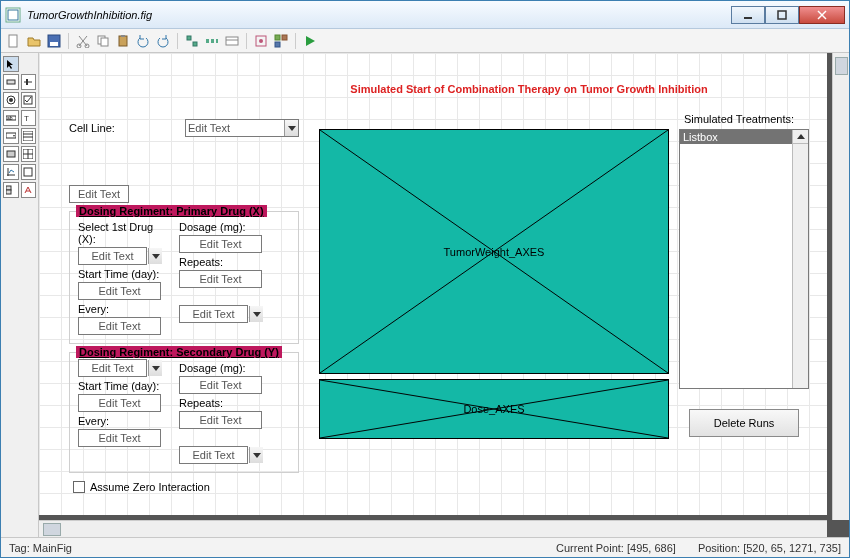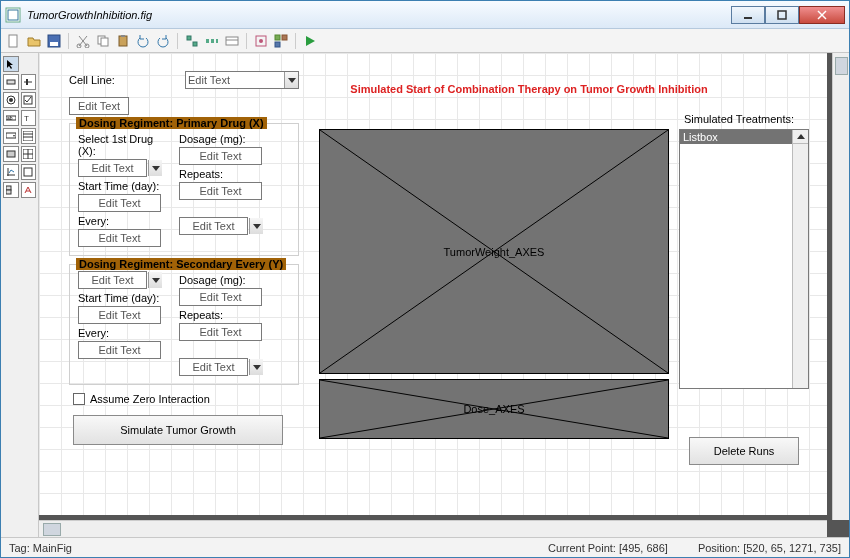--- a/index.html
+++ b/index.html
@@ -30,46 +30,46 @@
   }
   .ruler-dark-r { position:absolute; right:0; top:0; width:22px; bottom:22px; background:#555;}
   .ruler-dark-b { position:absolute; left:0; right:0; bottom:0; height:22px; background:#555;}
   .panel-area { position:absolute; left:0; top:0; right:22px; bottom:22px; }
   .hscroll { position:absolute; left:0; right:22px; bottom:0; height:17px; background:#efefef; border-top:1px solid #ccc; display:flex; align-items:center;}
   .hscroll .thumb{margin-left:4px;width:18px;height:13px;background:#d0d6df;border:1px solid #9aa;}
   .vscroll { position:absolute; right:0; top:0; bottom:17px; width:17px; background:#efefef; border-left:1px solid #ccc;}
   .vscroll .thumb{margin-top:4px;width:13px;height:18px;background:#d0d6df;border:1px solid #9aa;margin-left:2px;}
   .form { position:absolute; left:30px; top:18px; width:230px; }
   .lbl { font-size:11px; }
-  .field-row { display:flex; align-items:center; margin-bottom:8px;}
+  .field-row { display:flex; align-items:center; margin-bottom:8px;margin-top:48px;}
   .field-row .lbl { width:116px; text-align:left;}
   .editbox { height:18px; border:1px solid #7a7a7a; background:#fff; font-size:11px; padding:1px 2px; text-align:center; color:#555;}
   .combo { position:relative; display:flex;}
   .combo .caret { position:absolute; right:1px; top:1px; width:14px; height:16px; background:linear-gradient(#f6f6f6,#ddd); border-left:1px solid #999; display:flex;align-items:center;justify-content:center;}
   .group { border:1px solid #cfcfcf; background:transparent; padding:6px 8px 8px 8px; margin-bottom:8px; position:relative;}
-  .group-title { position:absolute; top:-7px; left:6px; background:#a16207; padding:0 3px; font-weight:bold; font-size:11px;}
+  .group-title { position:absolute; top:-7px; left:6px; background:#be185d; padding:0 3px; font-weight:bold; font-size:11px;text-decoration:underline;}
   .cols { display:flex; gap:16px;}
   .col { width:85px;}
   .col .lbl { display:block; margin:3px 0 2px 0; }
   .col .editbox { width:83px;}
   .col .combo .editbox { width:69px; }
   .checkbox-row{display:flex;align-items:center;gap:5px;margin:4px 0 10px 4px;}
   .chk{width:12px;height:12px;border:1px solid #666;background:#fff;}
   .bigbtn { width:210px; height:30px; border:1px solid #8a8a8a; background:linear-gradient(#f8f8f8,#e2e2e2); display:flex;align-items:center;justify-content:center; margin:0 0 10px 4px; font-size:11px;}
   .red-title { position:absolute; left:280px; top:30px; width:420px; text-align:center; color:#d22; font-weight:bold; font-size:11px;}
-  .axes { position:absolute; border:1px solid #000; background:#737373; display:flex;align-items:center;justify-content:center; font-size:11px;}
+  .axes { position:absolute; border:1px solid #000; background:#14b8a6; display:flex;align-items:center;justify-content:center; font-size:11px;}
   .axes svg{position:absolute;left:0;top:0;width:100%;height:100%;}
   .sim-label{position:absolute; left:645px; top:60px; font-size:11px;}
   .listbox { position:absolute; left:640px; top:76px; width:130px; height:260px; border:1px solid #7a7a7a; background:#fff;}
   .listbox .item { background:#737373; color:#fff; padding:1px 3px; font-size:11px;}
   .listbox .vs { position:absolute; right:0; top:0; bottom:0; width:16px; background:#efefef; border-left:1px solid #bbb;}
   .listbox .vs .ar{height:14px;display:flex;align-items:center;justify-content:center;border-bottom:1px solid #bbb;}
-  .del-btn { position:absolute; left:650px; top:384px; width:110px; height:28px; border:1px solid #8a8a8a; background:linear-gradient(#f8f8f8,#e2e2e2); display:flex;align-items:center;justify-content:center;}
+  .del-btn { position:absolute; left:650px; top:356px; width:110px; height:28px; border:1px solid #8a8a8a; background:linear-gradient(#f8f8f8,#e2e2e2); display:flex;align-items:center;justify-content:center;}
   .statusbar { height:20px; background:#f3f3f3; border-top:1px solid #c8c8c8; display:flex;align-items:center; padding:0 8px; font-size:11px; color:#333; justify-content:space-between;}
-  .status-right{display:flex;gap:30px;}
+  .status-right{display:flex;gap:22px;}
   .caret-down{width:0;height:0;border-left:4px solid transparent;border-right:4px solid transparent;border-top:5px solid #333;}
 </style>
 </head>
 <body>
 
 <div class="window">
 
   <div class="titlebar">
     <span class="iconbox">
       <svg viewBox="0 0 16 16">
@@ -345,21 +345,21 @@
                     <input class="editbox" value="Edit Text" style="">
                     <div class="caret">
                       <div class="caret-down"></div>
                     </div>
                   </div>
               </div>
             </div>
           </div>
 
           <div class="group">
-            <span class="group-title">Dosing Regiment: Secondary Every (Y)</span>
+            <span class="group-title">Dosing Regiment: Secondary Drug (Y)</span>
             <div class="cols">
               <div class="col">
                 <div class="combo">
                     <input class="editbox" value="Edit Text" style="">
                     <div class="caret">
                       <div class="caret-down"></div>
                     </div>
                   </div>
                 <span class="lbl">Start Time (day):</span>
                 <input class="editbox" value="Edit Text" style="">
@@ -379,23 +379,20 @@
                     </div>
                   </div>
               </div>
             </div>
           </div>
 
           <div class="checkbox-row">
             <div class="chk"></div>
             <span>Assume Zero Interaction</span>
           </div>
-          <div class="bigbtn">
-              <span>Simulate Tumor Growth</span>
-            </div>
         </div>
 
         <div class="red-title">Simulated Start of Combination Therapy on Tumor Growth Inhibition</div>
 
         <div class="axes" style="left:280px; top:76px; width:350px; height:245px;">
           <svg viewBox="0 0 350 245" preserveAspectRatio="none">
               <line x1="0" y1="0" x2="350" y2="245" stroke="#000"></line>
               <line x1="350" y1="0" x2="0" y2="245" stroke="#000"></line>
             </svg>
           <span>TumorWeight_AXES</span>

